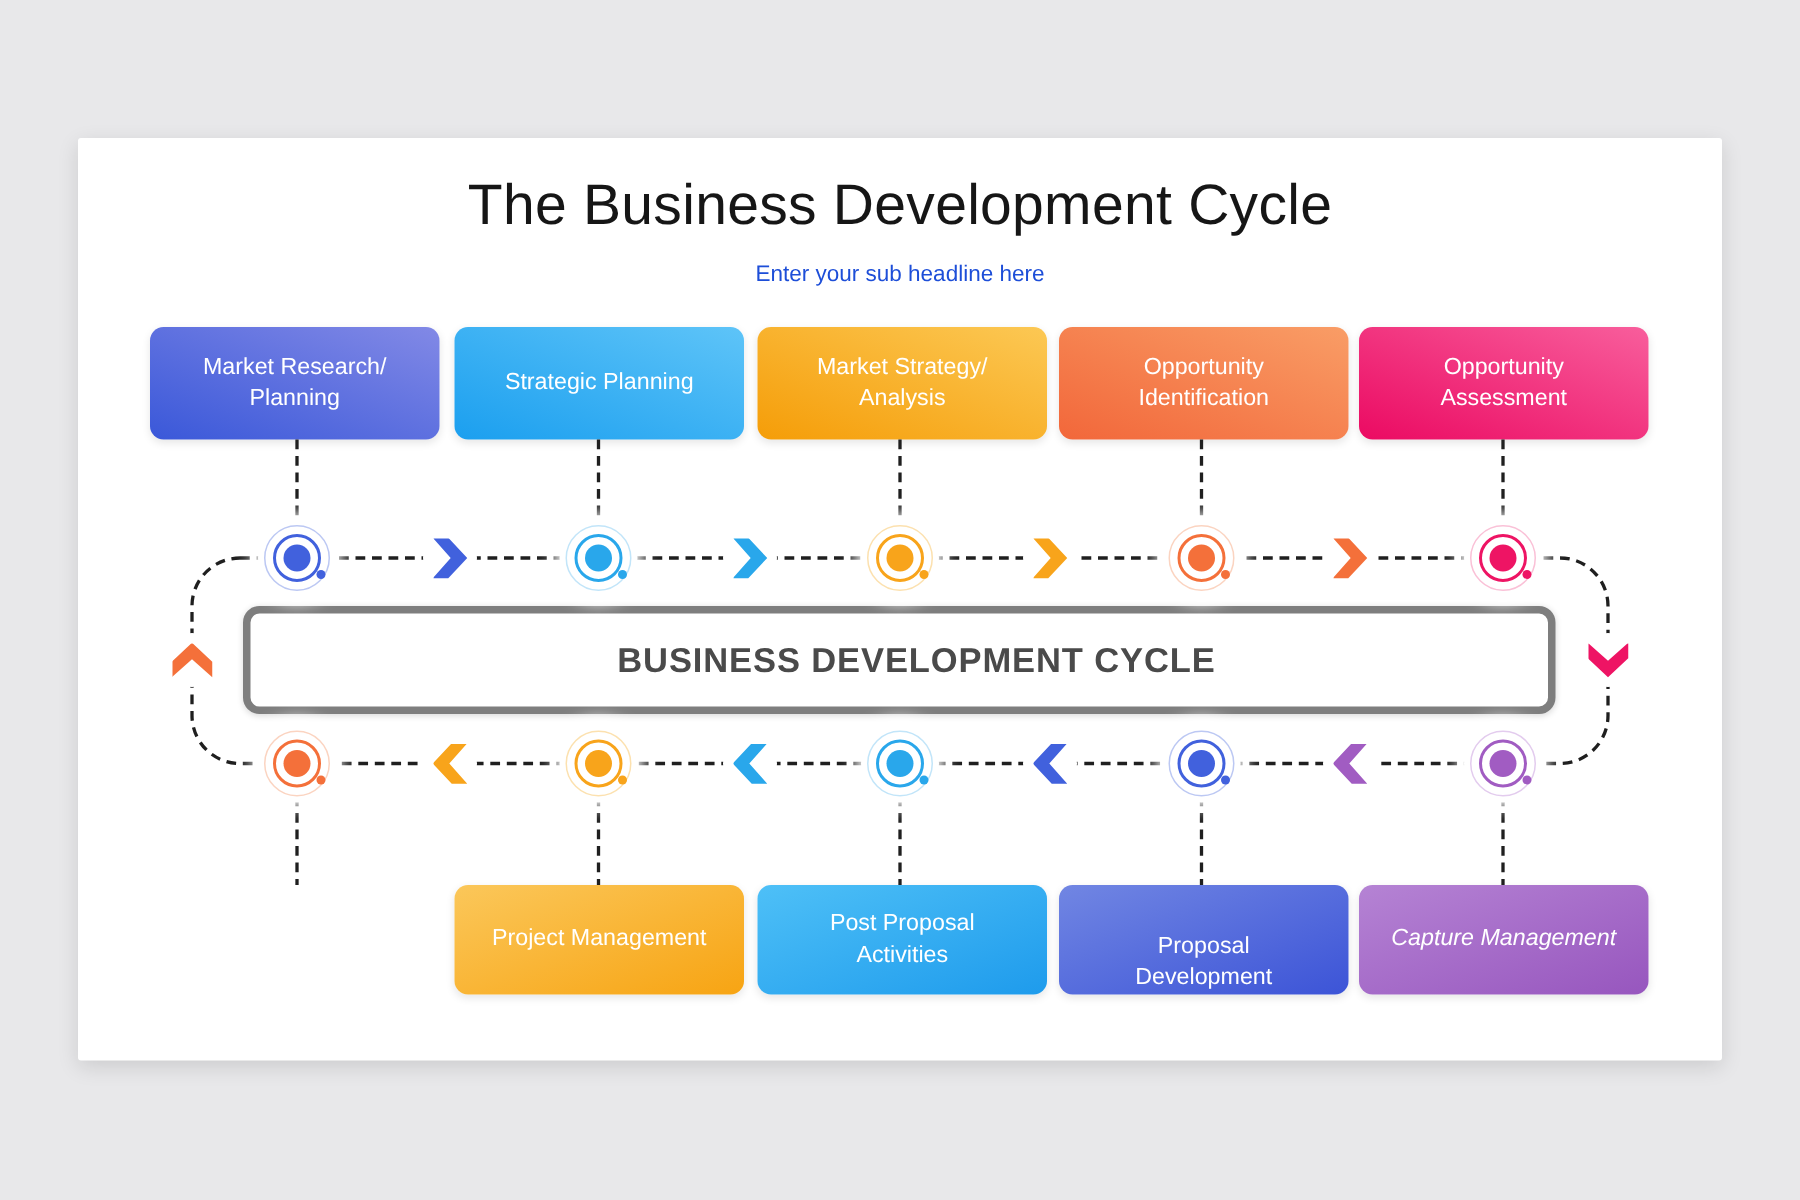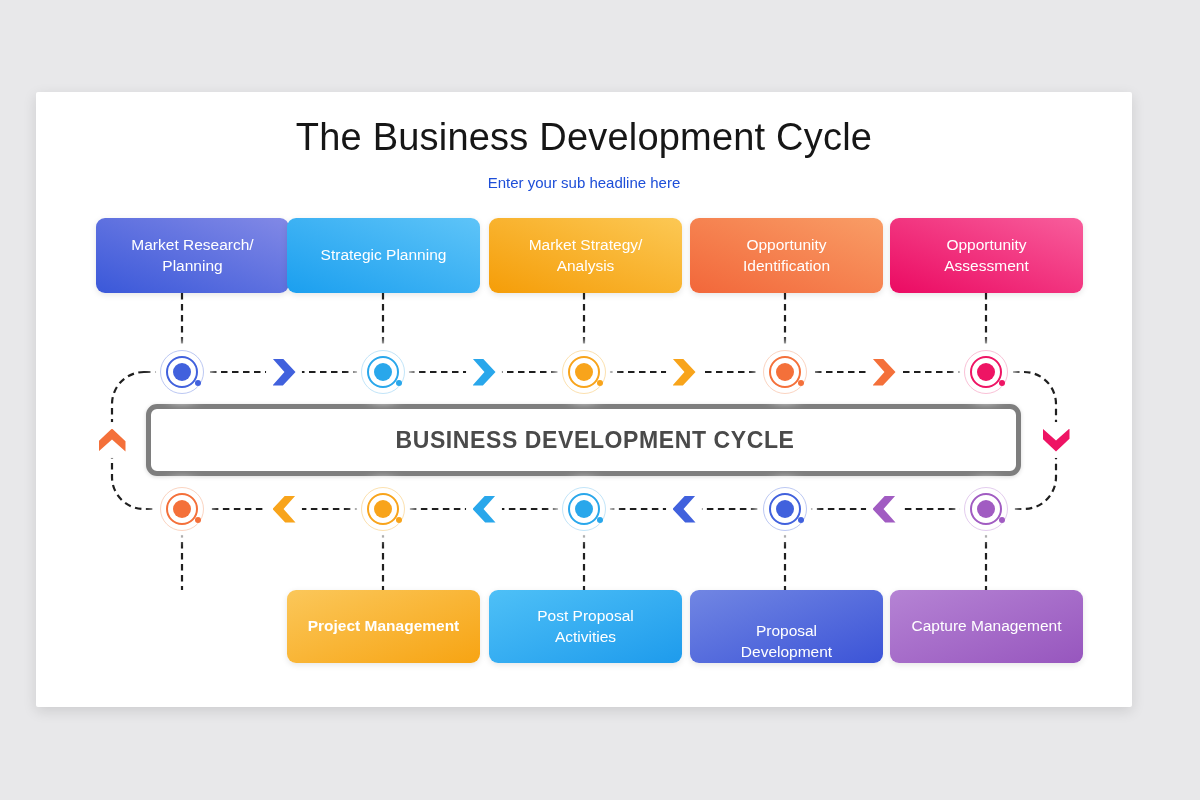--- a/index.html
+++ b/index.html
@@ -2,21 +2,21 @@
 <html><head>
 <meta charset="utf-8">
 <style>
   html,body{margin:0;padding:0;}
   body{
     width:1200px;height:800px;position:relative;overflow:hidden;
     background:#E8E8EA;
     font-family:"Liberation Sans", sans-serif;
   }
   .slide{
-    position:absolute;left:36px;top:92px;width:1096px;height:615px;
+    position:absolute;left:52px;top:92px;width:1096px;height:615px;
     background:#FFFFFF;border-radius:2px;
     box-shadow:0 4px 14px rgba(0,0,0,0.12);
   }
   .title{
     position:absolute;top:24px;left:0;width:100%;text-align:center;
     font-size:38px;font-weight:400;color:#161616;letter-spacing:0.2px;margin:0;
   }
   .subtitle{
     position:absolute;top:82px;left:0;width:100%;text-align:center;
     font-size:15px;font-weight:400;color:#1d4ed8;margin:0;
@@ -25,30 +25,30 @@
     position:absolute;width:193px;border-radius:9px;
     display:flex;align-items:center;justify-content:center;
     box-shadow:0 2px 6px rgba(0,0,0,0.10);
   }
   .stage-box.top{top:126px;height:75px;}
   .stage-box.bottom{top:498px;height:73px;}
   .stage-label{
     color:#ffffff;font-size:15.5px;line-height:1.35;text-align:center;
     white-space:pre-line;padding:0 8px;
   }
-  .g1{background:linear-gradient(to top right,#3A58D9,#8289E6);margin-left:12px;}
+  .g1{background:linear-gradient(to top right,#3A58D9,#8289E6);}
   .g2{background:linear-gradient(to top right,#1B9FEF,#5EC4F8);}
   .g3{background:linear-gradient(to top right,#F59D08,#FCC854);justify-content:center;}
   .g4{background:linear-gradient(to top right,#F2673A,#F99D66);}
   .g5{background:linear-gradient(to top right,#EB0A62,#F85E9C);}
   .g6{background:linear-gradient(to bottom right,#F7916B,#F4633A);}
-  .g7{background:linear-gradient(to bottom right,#FBC75A,#F7A413);font-weight:bold;}
+  .g7{background:linear-gradient(to bottom right,#FBC75A,#F7A413);}
   .g8{background:linear-gradient(to bottom right,#4EC0F7,#1E9BEC);}
   .g9{background:linear-gradient(to bottom right,#7186E3,#3C54D7);align-items:flex-end;}
-  .g10{background:linear-gradient(to bottom right,#B583D4,#9756BE);}
+  .g10{background:linear-gradient(to bottom right,#B583D4,#9756BE);font-style:italic;}
 
   .lines{position:absolute;left:0;top:0;width:1096px;height:615px;z-index:1;}
   .dash{fill:none;stroke:#1f1f1f;stroke-width:2.2;stroke-dasharray:6.5 4.5;}
 
   .center-box{
     position:absolute;left:110px;top:312px;width:875px;height:72px;
     box-sizing:border-box;background:#ffffff;border:5px solid #7E7E7E;border-radius:11px;
     display:flex;align-items:center;justify-content:center;z-index:2;
     box-shadow:0 1px 4px rgba(0,0,0,0.15);
     padding-left:23px;

